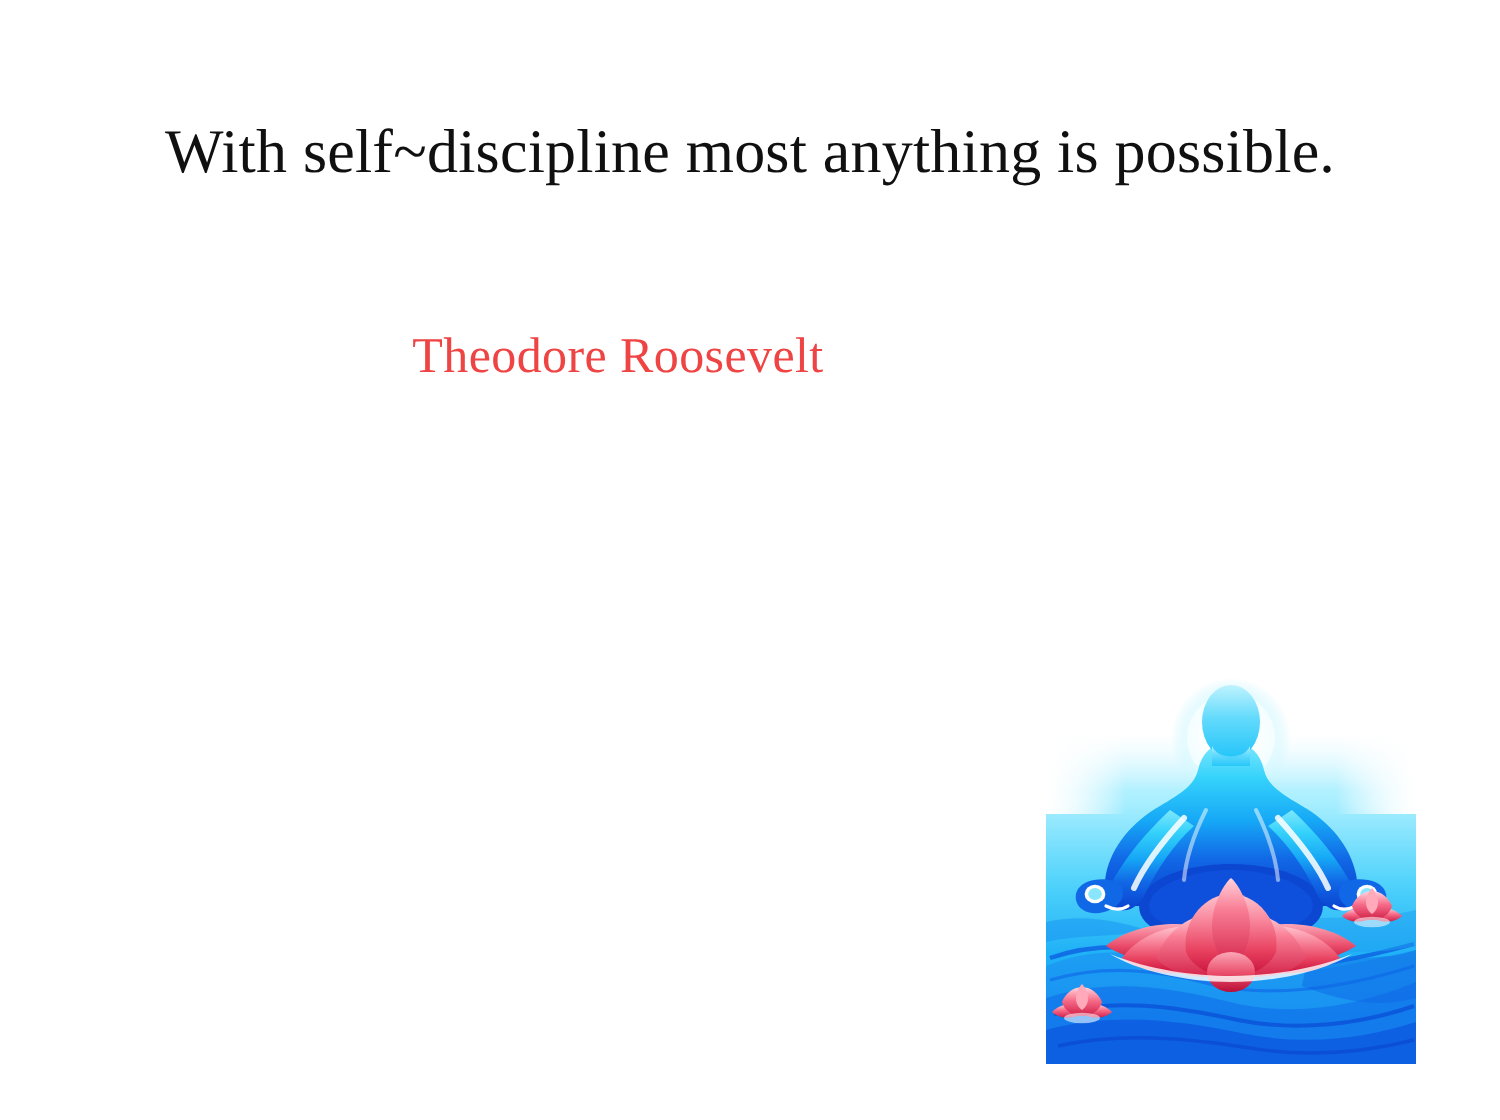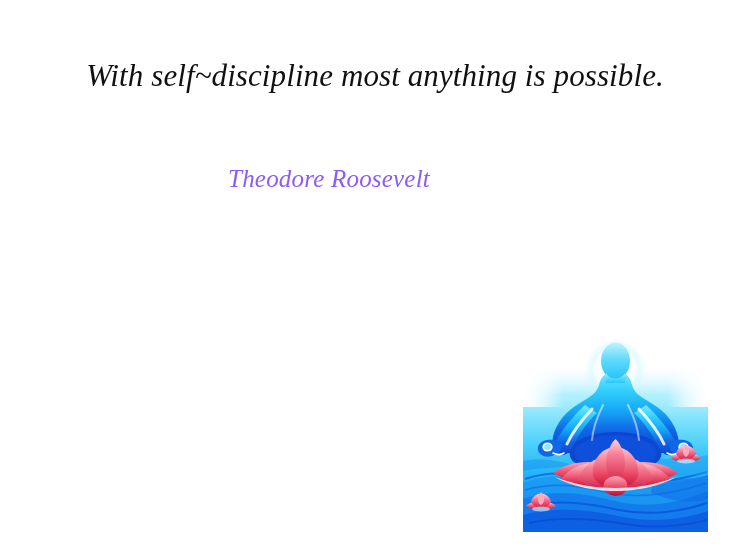--- a/index.html
+++ b/index.html
@@ -15,21 +15,20 @@
     position: relative;
   }
 
   #quote-card {
     position: absolute;
     left: 0;
     top: 0;
     width: 750px;
     height: 560px;
     background: #ffffff;
-    font-style: italic;
   }
 
   #quote-text {
     position: absolute;
     left: 0;
     top: 56px;
     width: 750px;
     text-align: center;
     font-family: "Liberation Serif", "DejaVu Serif", serif;
     font-size: 31px;
@@ -41,24 +40,23 @@
 
   #quote-author {
     position: absolute;
     left: 0;
     top: 163px;
     width: 618px;
     text-align: center;
     font-family: "Liberation Serif", "DejaVu Serif", serif;
     font-size: 25px;
     line-height: 32px;
-    color: #8b5cf6;
+    color: #ef4444;
     letter-spacing: 0.2px;
     white-space: nowrap;
-    padding-left: 20px;
   }
 
   
   #meditation-illustration {
     position: absolute;
     left: 523px;
     top: 333px;
     width: 185px;
     height: 199px;
   }

